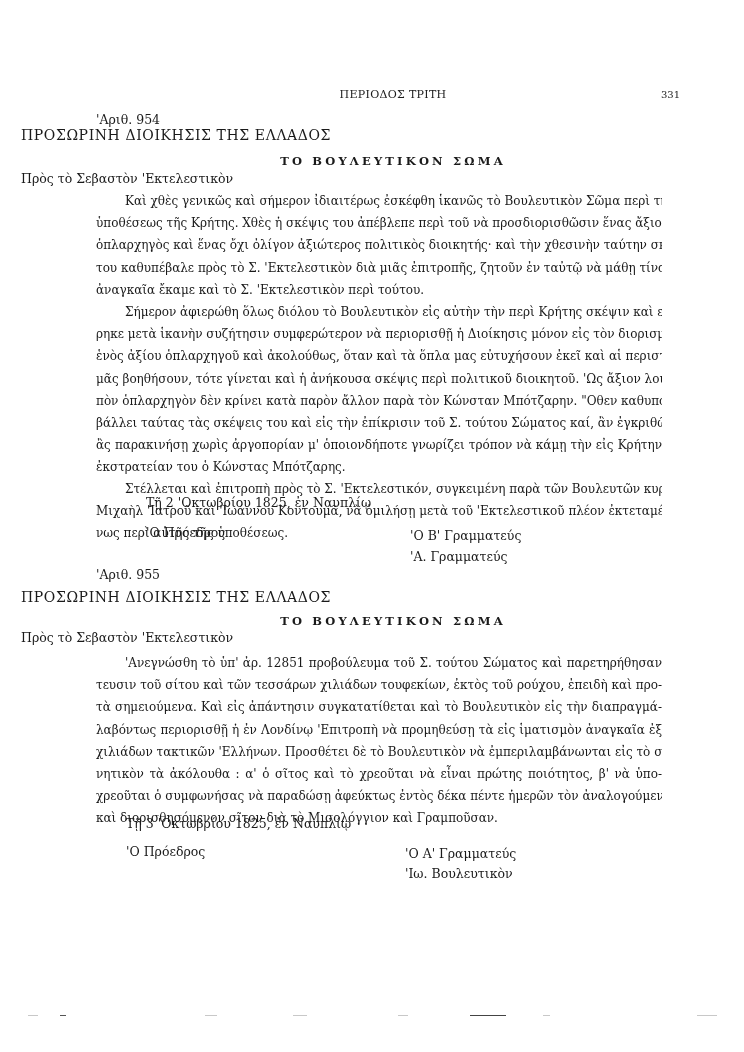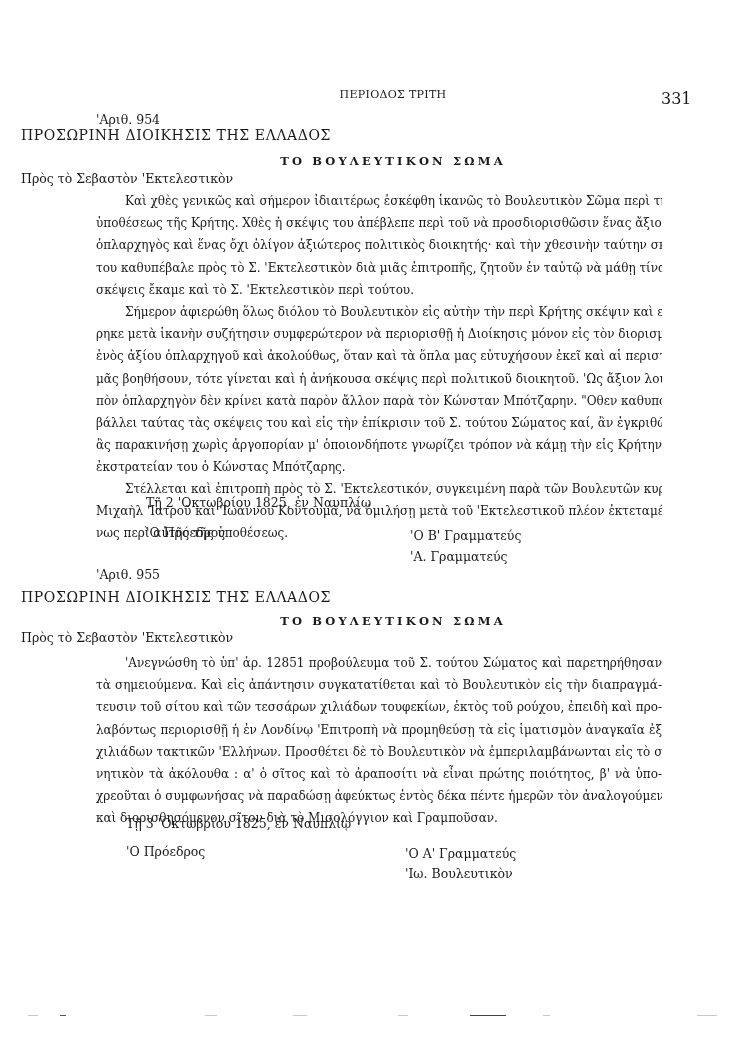--- a/index.html
+++ b/index.html
@@ -4,21 +4,21 @@
   <style>
     html, body { margin: 0; padding: 0; background: #ffffff; }
     body {
       width: 744px; height: 1052px; position: relative; overflow: hidden;
       font-family: "DejaVu Serif", "Liberation Serif", serif;
       color: #1a1a1a;
     }
     .page { position: absolute; left: 0; top: 0; width: 744px; height: 1052px; }
     .abs { position: absolute; white-space: nowrap; margin-left: 21px; }
     .running-head { left: 0; width: 744px; top: 88px; text-align: center; font-size: 11px; letter-spacing: 0.3px; }
-    .page-number { left: 640px; top: 89px; font-size: 16px; }
+    .page-number { left: 640px; top: 89px; font-size: 10px; }
     .doc-number { left: 75px; font-size: 12.5px; }
     .gov-title { left: 0; width: 744px; font-size: 14px; letter-spacing: 0.6px; }
     .body-title { left: 0; width: 744px; text-align: center; font-size: 11.5px; letter-spacing: 3.2px; font-weight: bold; }
     .addressee { left: 0; width: 744px; text-align: left; font-size: 12.5px; }
     .para { position: absolute; left: 96px; width: 566px; font-size: 12px; line-height: 22.2px; text-align: justify; }
     .para .line { display: block; height: 22.2px; text-align: justify; text-align-last: justify; white-space: nowrap; overflow: hidden; }
     .para .line.last { text-align-last: left; }
     .para .line.indent { padding-left: 29px; }
     .sign { font-size: 12.5px; }
     .dust { position: absolute; top: 1015px; height: 1px; background: #c8c8c8; }
@@ -34,21 +34,21 @@
   <div class="abs doc-number" style="top:112px">'Αριθ. 954</div>
   <div class="abs gov-title" style="top:127px">ΠΡΟΣΩΡΙΝΗ ΔΙΟΙΚΗΣΙΣ ΤΗΣ ΕΛΛΑΔΟΣ</div>
   <div class="abs body-title" style="top:154px">ΤΟ ΒΟΥΛΕΥΤΙΚΟΝ ΣΩΜΑ</div>
   <div class="abs addressee" style="top:171px">Πρὸς τὸ Σεβαστὸν 'Εκτελεστικὸν</div>
 
   <div class="para" style="top:190px">
     <span class="line indent">Καὶ χθὲς γενικῶς καὶ σήμερον ἰδιαιτέρως ἐσκέφθη ἱκανῶς τὸ Βουλευτικὸν Σῶμα περὶ τῆς</span>
     <span class="line">ὑποθέσεως τῆς Κρήτης. Χθὲς ἡ σκέψις του ἀπέβλεπε περὶ τοῦ νὰ προσδιορισθῶσιν ἕνας ἄξιος</span>
     <span class="line">ὁπλαρχηγὸς καὶ ἕνας ὄχι ὀλίγον ἀξιώτερος πολιτικὸς διοικητής· καὶ τὴν χθεσινὴν ταύτην σκέψιν</span>
     <span class="line">του καθυπέβαλε πρὸς τὸ Σ. 'Εκτελεστικὸν διὰ μιᾶς ἐπιτροπῆς, ζητοῦν ἐν ταὐτῷ νὰ μάθῃ τίνας</span>
-    <span class="line last">σκέψεις ἔκαμε καὶ τὸ Σ. 'Εκτελεστικὸν περὶ τούτου.</span>
+    <span class="line last">ἀναγκαῖα ἔκαμε καὶ τὸ Σ. 'Εκτελεστικὸν περὶ τούτου.</span>
   </div>
 
   <div class="para" style="top:301px">
     <span class="line indent">Σήμερον ἀφιερώθη ὅλως διόλου τὸ Βουλευτικὸν εἰς αὐτὴν τὴν περὶ Κρήτης σκέψιν καὶ εὕ-</span>
     <span class="line">ρηκε μετὰ ἱκανὴν συζήτησιν συμφερώτερον νὰ περιορισθῇ ἡ Διοίκησις μόνον εἰς τὸν διορισμὸν</span>
     <span class="line">ἑνὸς ἀξίου ὁπλαρχηγοῦ καὶ ἀκολούθως, ὅταν καὶ τὰ ὅπλα μας εὐτυχήσουν ἐκεῖ καὶ αἱ περιστάσεις</span>
     <span class="line">μᾶς βοηθήσουν, τότε γίνεται καὶ ἡ ἀνήκουσα σκέψις περὶ πολιτικοῦ διοικητοῦ. 'Ως ἄξιον λοι-</span>
     <span class="line">πὸν ὁπλαρχηγὸν δὲν κρίνει κατὰ παρὸν ἄλλον παρὰ τὸν Κώνσταν Μπότζαρην. "Οθεν καθυπο-</span>
     <span class="line">βάλλει ταύτας τὰς σκέψεις του καὶ εἰς τὴν ἐπίκρισιν τοῦ Σ. τούτου Σώματος καί, ἂν ἐγκριθῶσιν,</span>
     <span class="line">ἂς παρακινήσῃ χωρὶς ἀργοπορίαν μ' ὁποιονδήποτε γνωρίζει τρόπον νὰ κάμῃ τὴν εἰς Κρήτην</span>
@@ -66,25 +66,25 @@
   <div class="abs sign" style="left:389px; top:528px">'Ο Β' Γραμματεύς</div>
   <div class="abs sign" style="left:389px; top:549px">'Α. Γραμματεύς</div>
 
   <div class="abs doc-number" style="top:567px">'Αριθ. 955</div>
   <div class="abs gov-title" style="top:589px">ΠΡΟΣΩΡΙΝΗ ΔΙΟΙΚΗΣΙΣ ΤΗΣ ΕΛΛΑΔΟΣ</div>
   <div class="abs body-title" style="top:614px">ΤΟ ΒΟΥΛΕΥΤΙΚΟΝ ΣΩΜΑ</div>
   <div class="abs addressee" style="top:630px">Πρὸς τὸ Σεβαστὸν 'Εκτελεστικὸν</div>
 
   <div class="para" style="top:652px">
     <span class="line indent">'Ανεγνώσθη τὸ ὑπ' ἀρ. 12851 προβούλευμα τοῦ Σ. τούτου Σώματος καὶ παρετηρήθησαν</span>
+    <span class="line">τευσιν τοῦ σίτου καὶ τῶν τεσσάρων χιλιάδων τουφεκίων, ἐκτὸς τοῦ ρούχου, ἐπειδὴ καὶ προ-</span>
     <span class="line">τὰ σημειούμενα. Καὶ εἰς ἀπάντησιν συγκατατίθεται καὶ τὸ Βουλευτικὸν εἰς τὴν διαπραγμά-</span>
-    <span class="line">τευσιν τοῦ σίτου καὶ τῶν τεσσάρων χιλιάδων τουφεκίων, ἐκτὸς τοῦ ρούχου, ἐπειδὴ καὶ προ-</span>
     <span class="line">λαβόντως περιορισθῇ ἡ ἐν Λονδίνῳ 'Επιτροπὴ νὰ προμηθεύσῃ τὰ εἰς ἱματισμὸν ἀναγκαῖα ἐξ</span>
     <span class="line">χιλιάδων τακτικῶν 'Ελλήνων. Προσθέτει δὲ τὸ Βουλευτικὸν νὰ ἐμπεριλαμβάνωνται εἰς τὸ συμφω-</span>
-    <span class="line">νητικὸν τὰ ἀκόλουθα : α' ὁ σῖτος καὶ τὸ ἀραποσίτι νὰ εἶναι πρώτης ποιότητος, β' νὰ ὑπο-</span>
+    <span class="line">νητικὸν τὰ ἀκόλουθα : α' ὁ σῖτος καὶ τὸ χρεοῦται νὰ εἶναι πρώτης ποιότητος, β' νὰ ὑπο-</span>
     <span class="line">χρεοῦται ὁ συμφωνήσας νὰ παραδώσῃ ἀφεύκτως ἐντὸς δέκα πέντε ἡμερῶν τὸν ἀναλογούμενον</span>
     <span class="line last">καὶ διορισθησόμενον σῖτον διὰ τὸ Μισολόγγιον καὶ Γραμποῦσαν.</span>
   </div>
 
   <div class="abs sign" style="left:105px; top:816px">Τῇ 3 'Οκτωβρίου 1825, ἐν Ναυπλίῳ</div>
   <div class="abs sign" style="left:105px; top:844px">'Ο Πρόεδρος</div>
   <div class="abs sign" style="left:384px; top:846px">'Ο Α' Γραμματεύς</div>
   <div class="abs sign" style="left:384px; top:866px">'Ιω. Βουλευτικὸν</div>
 
   <div class="dust" style="left:28px; width:10px"></div>

